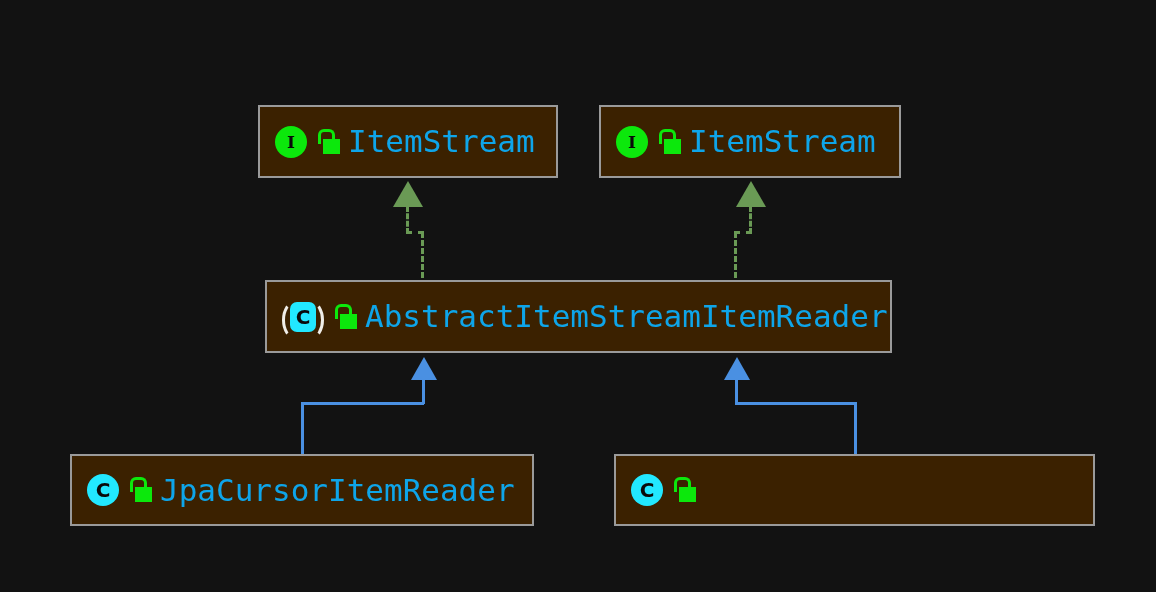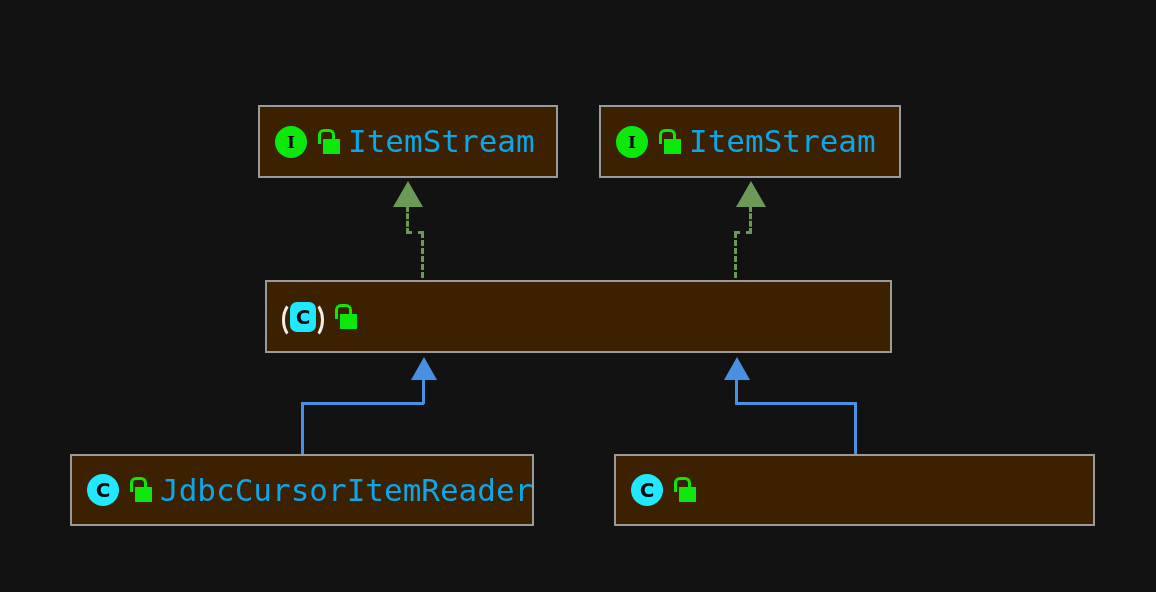--- a/index.html
+++ b/index.html
@@ -245,34 +245,35 @@
         <span class="paren-l"></span>
         <span class="disc"></span>
         <span class="glyph">C</span>
         <span class="paren-r"></span>
       </span>
       <span class="ico-lock">
         <span class="shackle"></span>
         <span class="body"></span>
       </span>
     </div>
+    <div class="label">AbstractItemStreamItemReader</div>
   </div>
 
   <div class="node" style="left:70px; top:454px; width:464px; height:72px;">
     <div class="icons">
       <span class="ico ico-class">
         <span class="disc"></span>
         <span class="glyph">C</span>
       </span>
       <span class="ico-lock">
         <span class="shackle"></span>
         <span class="body"></span>
       </span>
     </div>
-    <div class="label">JdbcCursorItemReader</div>
+    <div class="label">JpaCursorItemReader</div>
   </div>
 
   <div class="node" style="left:614px; top:454px; width:481px; height:72px;">
     <div class="icons">
       <span class="ico ico-class">
         <span class="disc"></span>
         <span class="glyph">C</span>
       </span>
       <span class="ico-lock">
         <span class="shackle"></span>

